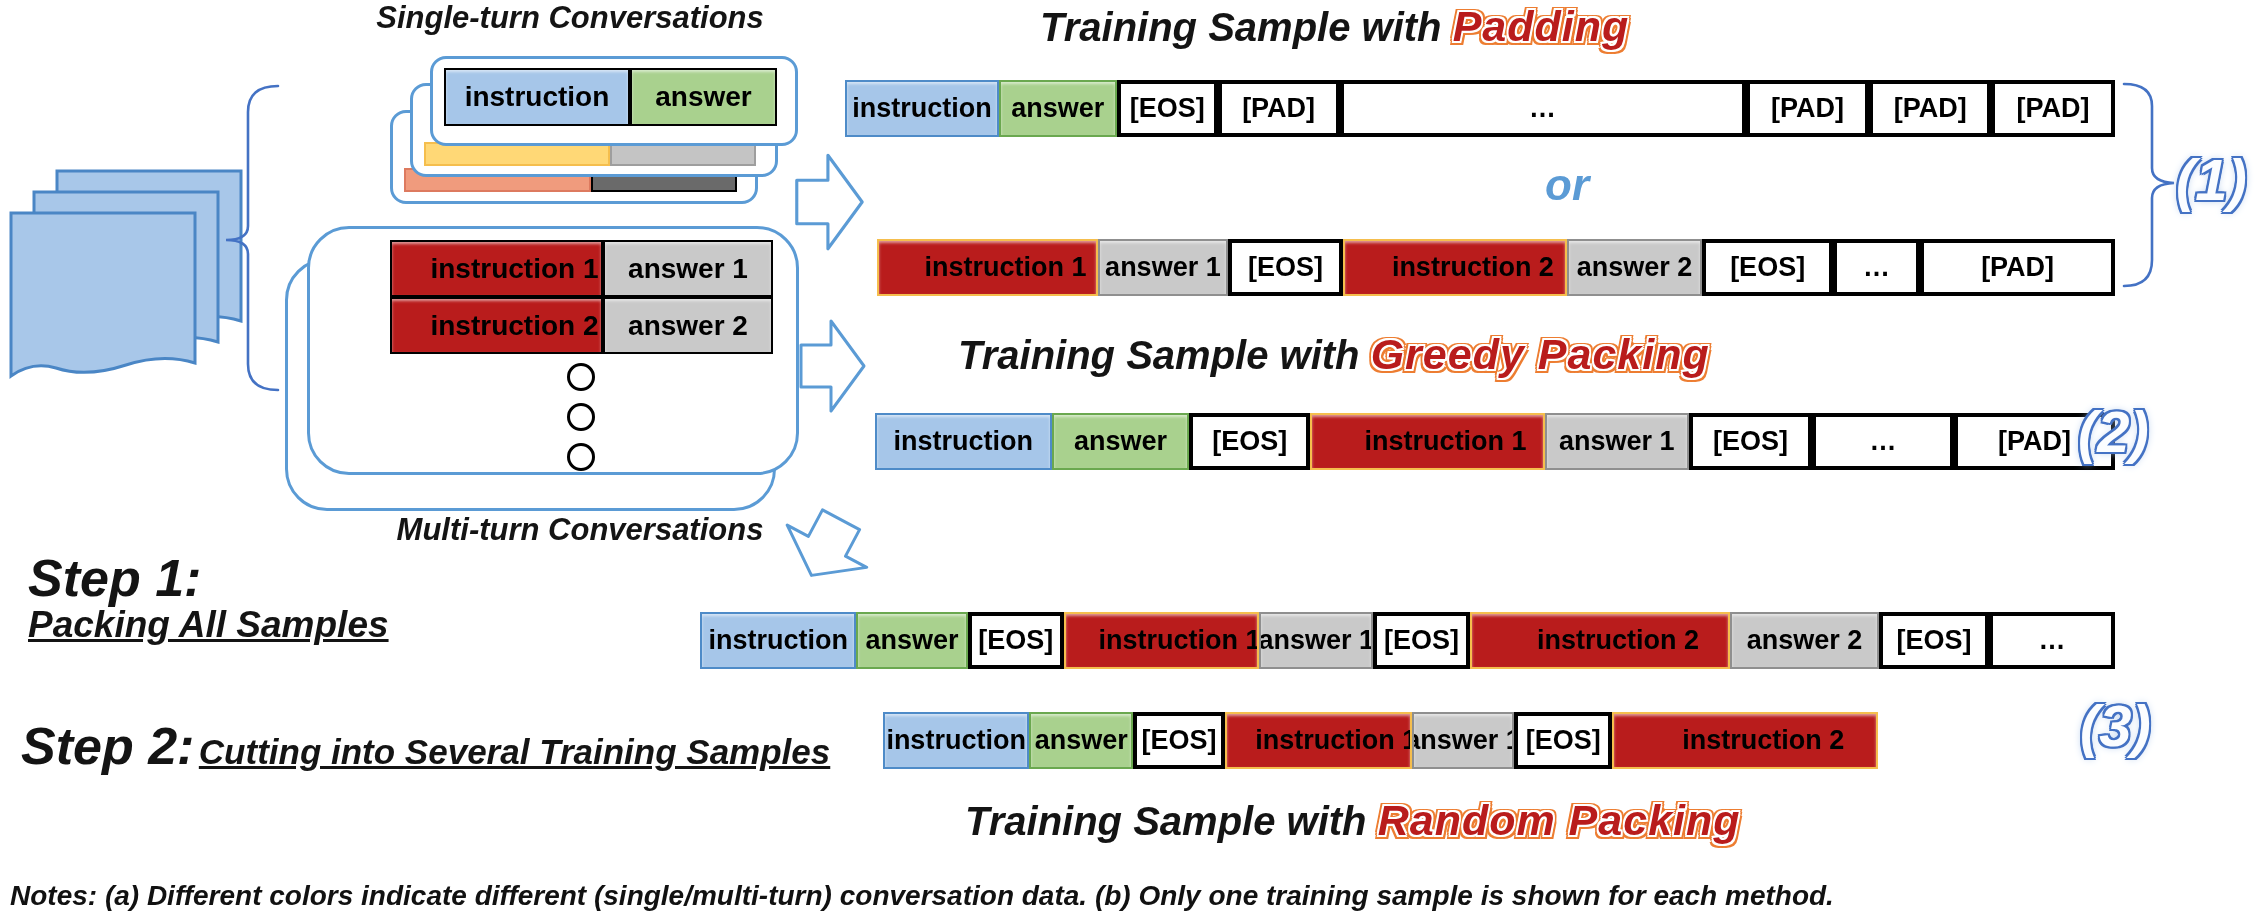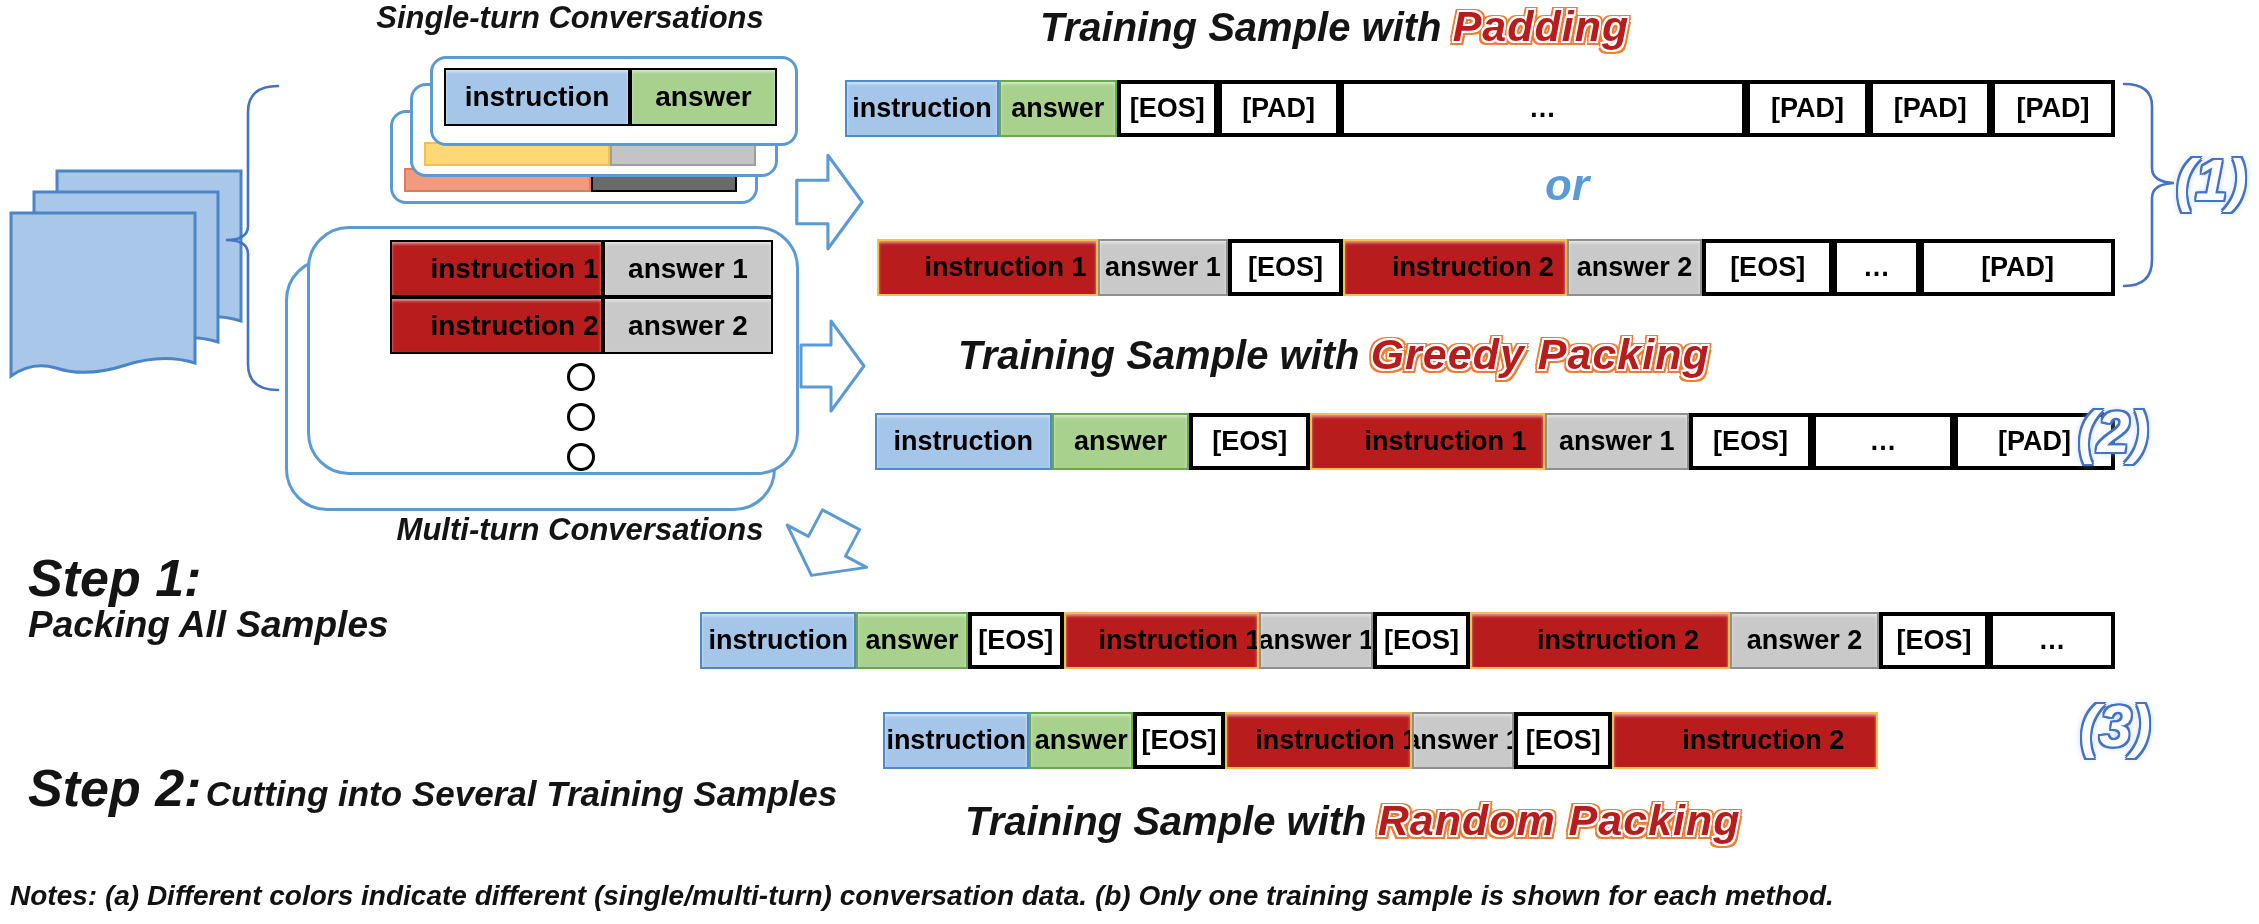--- a/index.html
+++ b/index.html
@@ -18,21 +18,21 @@
       -3.5px -3.5px 0 #ED7D31, 3.5px -3.5px 0 #ED7D31, -3.5px 3.5px 0 #ED7D31, 3.5px 3.5px 0 #ED7D31,
       -3.5px 0 0 #ED7D31, 3.5px 0 0 #ED7D31, 0 -3.5px 0 #ED7D31, 0 3.5px 0 #ED7D31;}
   .marker{position:absolute;font-style:italic;font-weight:bold;font-size:58px;
     color:#fbfdff;
     text-shadow:
       -2px -2px 0 #4472C4, 2px -2px 0 #4472C4, -2px 2px 0 #4472C4, 2px 2px 0 #4472C4,
       -2px 0 0 #4472C4, 2px 0 0 #4472C4, 0 -2px 0 #4472C4, 0 2px 0 #4472C4,
       0 0 9px #a8c4e8;}
   .or-word{position:absolute;font-style:italic;font-weight:bold;font-size:44px;color:#5B9BD5;}
   .step-big{font-size:52px;}
-  .step-small{font-size:35px;}
+  .step-small{font-size:35px;text-decoration:underline;}
   .notes{position:absolute;left:10px;top:880px;font-size:28px;font-style:italic;font-weight:600;color:#111;white-space:nowrap;}
 
   
   .seq-row{position:absolute;display:flex;height:57px;}
   .cell{display:flex;align-items:center;justify-content:center;box-sizing:border-box;
         font-size:27px;font-weight:600;color:#000;white-space:nowrap;overflow:hidden;}
   .seg{border:2px solid;box-shadow:inset 0 2px 3px rgba(255,255,255,.55);}
   .seg-blue{background:#A6C6E9;border-color:#4E8BC8;}
   .seg-green{background:#A9D18E;border-color:#6AA84F;}
   .seg-orange{background:#b91c1c;border-color:#F5BE4D;padding-left:36px;}
@@ -257,20 +257,20 @@
 
   <svg class="svgabs" style="left:2118px;top:80px;" width="64" height="212" viewBox="0 0 64 212">
     <path d="M 6,4 Q 34,4 34,26 L 34,88 Q 34,102 56,103 Q 34,104 34,118 L 34,180 Q 34,206 6,206" fill="none" stroke="#4472C4" stroke-width="2.6" stroke-linecap="round"></path>
   </svg>
   <div class="marker" style="left:2176px;top:146px;">(1)</div>
   <div class="marker" style="left:2078px;top:398px;">(2)</div>
   <div class="marker" style="left:2080px;top:692px;">(3)</div>
 
   <div class="ital step-big" style="position:absolute;left:28px;top:548px;">Step 1:</div>
   <div class="ital step-small" style="position:absolute;left:28px;top:604px;font-size:37px;">Packing All Samples</div>
-  <div style="position:absolute;left:28px;top:716px;white-space:nowrap;margin-top:42px;">
+  <div style="position:absolute;left:21px;top:716px;white-space:nowrap;">
     <span class="ital step-big">Step 2:</span>
     <span class="ital step-small">Cutting into Several Training Samples</span>
   </div>
 
   <div class="notes">Notes:  (a) Different colors indicate different (single/multi-turn) conversation data.  (b) Only one training sample is shown for each method.</div>
 
 </div>
 
 </body></html>

